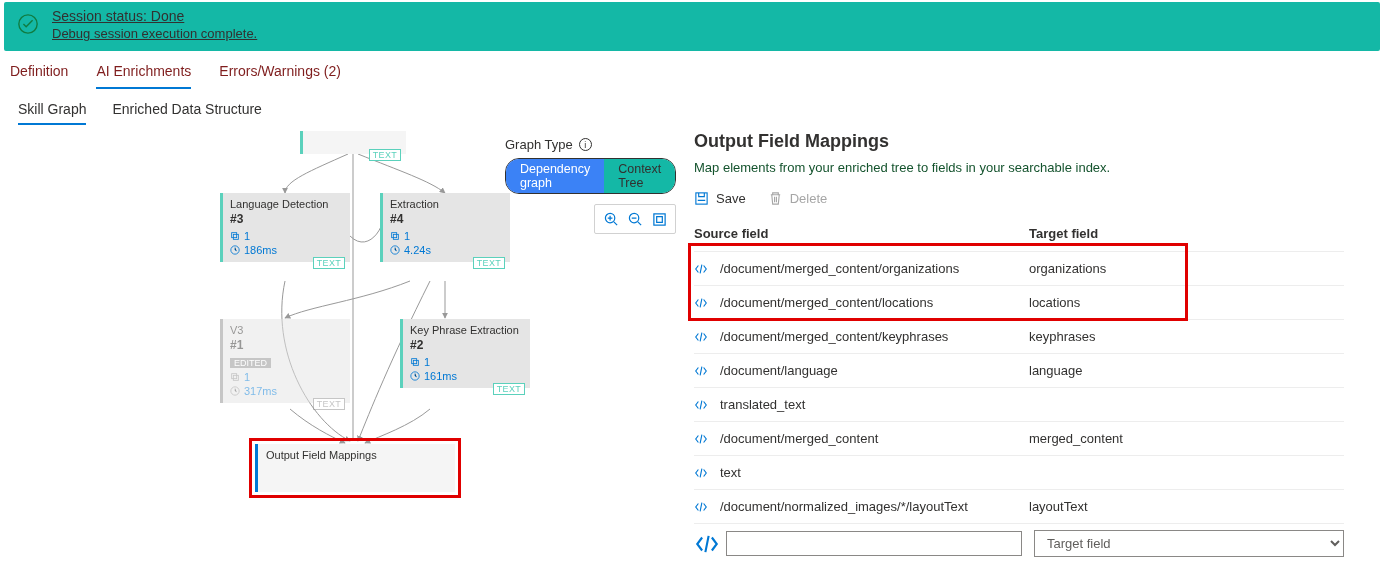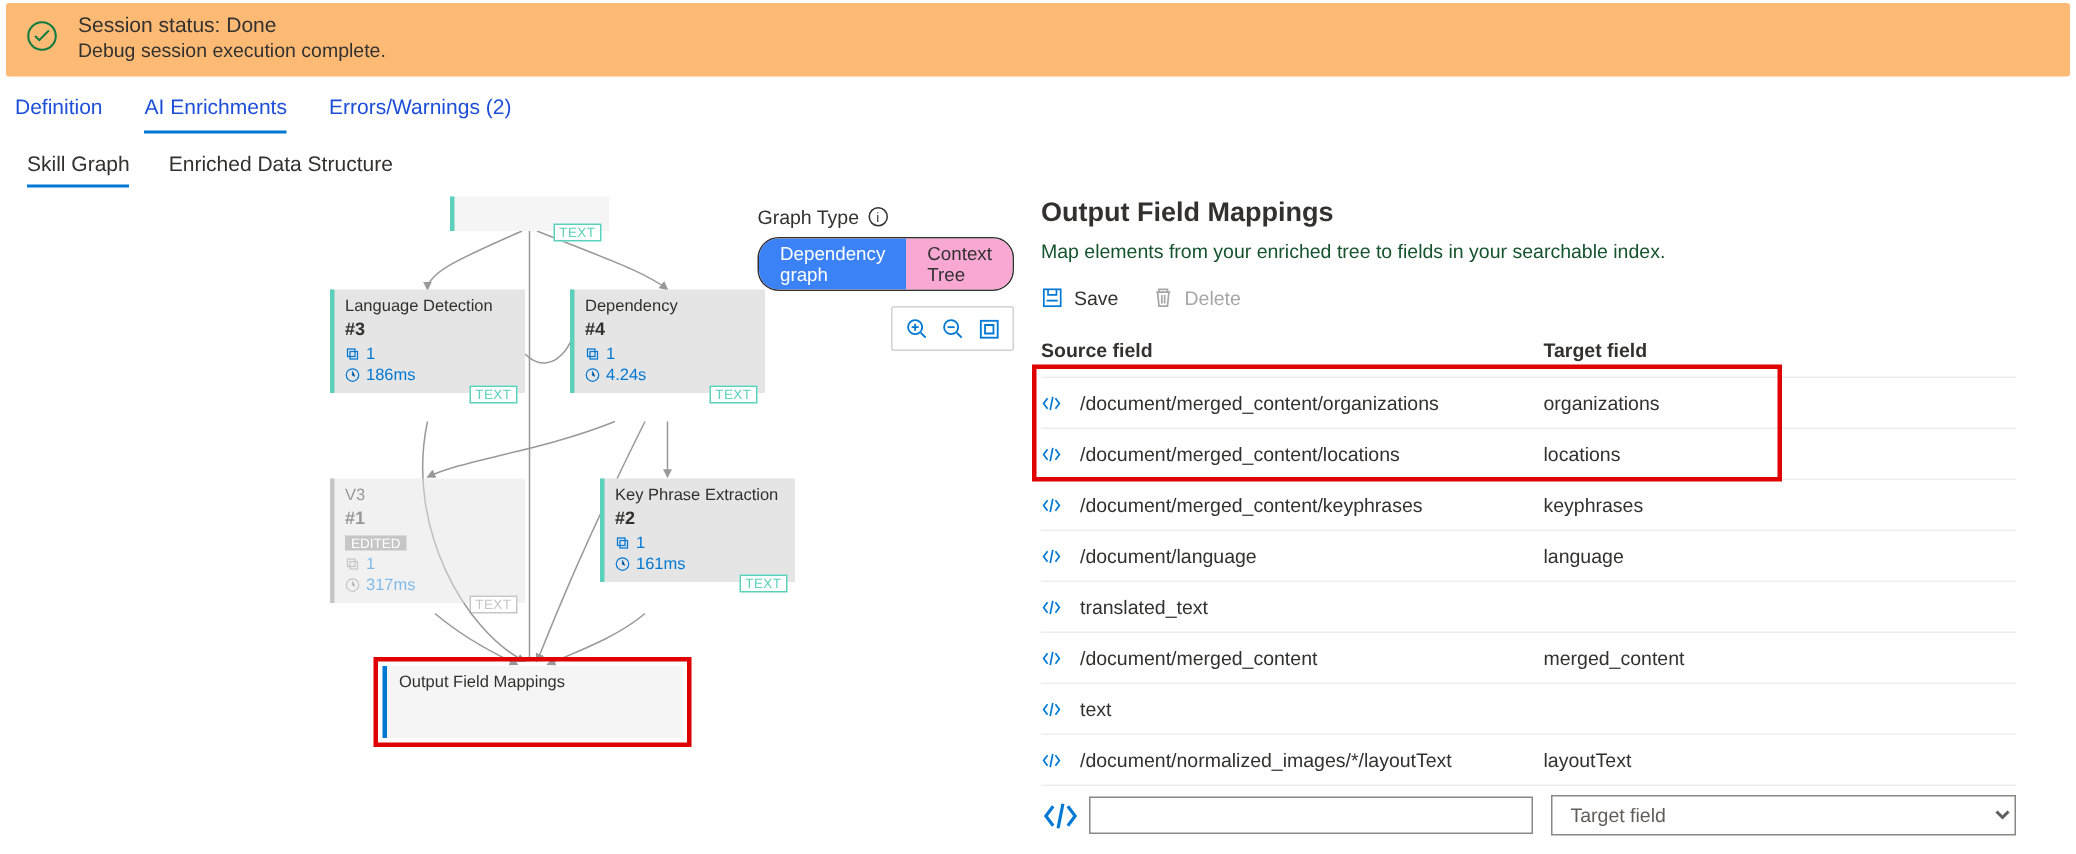--- a/index.html
+++ b/index.html
@@ -7,54 +7,55 @@
     font-family: "Segoe UI", -apple-system, BlinkMacSystemFont, sans-serif;
     font-size: 13px;
     color: #323130;
     background: #fff;
     width: 1384px;
     height: 569px;
     overflow: hidden;
   }
   
   .status-banner {
-    background: #fdba74;
+    background: #14b8a6;
     padding: 6px 12px 10px 12px;
     display: flex;
     align-items: flex-start;
     gap: 12px;
     border-radius: 2px;
     margin: 2px 4px 8px 4px;
+    text-decoration: underline;
   }
   .status-check {
     width: 24px; height: 24px;
     display: flex; align-items: center; justify-content: center;
     margin-top: 4px;
   }
   .status-check svg { width: 22px; height: 22px; }
   .status-title { font-size: 14px; font-weight: 400; color: #323130; }
   .status-sub { font-size: 13px; color: #323130; margin-top: 2px; }
   
   .tabs { display: flex; gap: 28px; padding: 0 10px 0 10px; border-bottom: none; margin-bottom: 12px; }
-  .tab { padding: 4px 0 8px 0; font-size: 14px; color: #1d4ed8; cursor: pointer; border-bottom: 2px solid transparent; }
+  .tab { padding: 4px 0 8px 0; font-size: 14px; color: #7f1d1d; cursor: pointer; border-bottom: 2px solid transparent; }
   .tab.active { border-bottom: 2px solid #0078d4; font-weight: 400; }
   
   .subtabs { display: flex; gap: 26px; padding: 0 18px 6px 18px; }
   .subtab { font-size: 14px; color: #323130; cursor: pointer; padding-bottom: 6px; border-bottom: 2px solid transparent; }
   .subtab.active { border-bottom: 2px solid #0078d4; }
   
   .main { display: flex; gap: 20px; padding: 0 10px; }
   .left { width: 675px; position: relative; }
   .right { flex: 1; padding-right: 30px; }
   
   .graph-controls { position: absolute; top: 6px; left: 495px; }
   .graph-type-label { font-size: 13px; display: flex; align-items: center; gap: 6px; margin-bottom: 6px; }
   .info-icon { width: 13px; height: 13px; border: 1px solid #323130; border-radius: 50%; display: inline-flex; align-items: center; justify-content: center; font-size: 9px; }
   .pill-toggle { display: flex; border: 1px solid #323130; border-radius: 14px; overflow: hidden; font-size: 12.5px; }
-  .pill-option { padding: 3px 14px; cursor: pointer; background: #f9a8d4; }
+  .pill-option { padding: 3px 14px; cursor: pointer; background: #14b8a6; }
   .pill-option.active { background: #3b82f6; color: #fff; }
   .graph-icons { display: flex; gap: 4px; border: 1px solid #d1d1d1; border-radius: 2px; padding: 4px 6px; margin-top: 10px; width: fit-content; margin-left: auto; }
   .graph-icon-btn { width: 20px; height: 20px; display: flex; align-items: center; justify-content: center; cursor: pointer; color: #0078d4; }
   .graph-icon-btn svg { width: 15px; height: 15px; }
   
   .canvas { position: relative; width: 100%; height: 430px; }
   .svg-edges { position: absolute; top: 0; left: 0; width: 100%; height: 100%; pointer-events: none; }
   .skill-node {
     position: absolute;
     width: 130px;
@@ -224,21 +225,21 @@
           <svg viewBox="0 0 12 12">
               <circle cx="6" cy="6" r="5" fill="none" stroke="#0078d4"></circle>
               <path d="M6 3v3l2 1" stroke="#0078d4"></path>
             </svg>
           <span>186ms</span>
         </div>
         <span class="text-badge bottom">TEXT</span>
       </div>
 
       <div class="skill-node" style="top:62px; left:370px;">
-        <div class="skill-title">Dependency</div>
+        <div class="skill-title">Extraction</div>
         <div class="skill-id">#4</div>
         <div class="skill-stat">
           <svg viewBox="0 0 12 12">
               <rect x="2" y="2" width="6" height="6" fill="none" stroke="#0078d4"></rect>
               <rect x="4" y="4" width="6" height="6" fill="none" stroke="#0078d4"></rect>
             </svg>
           <span>1</span>
         </div>
         <div class="skill-stat">
           <svg viewBox="0 0 12 12">

